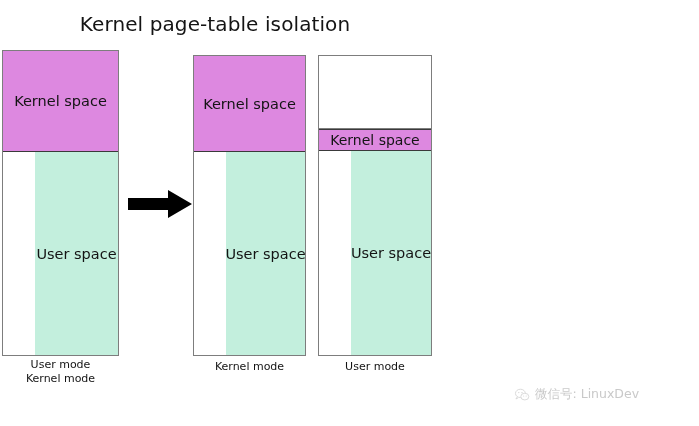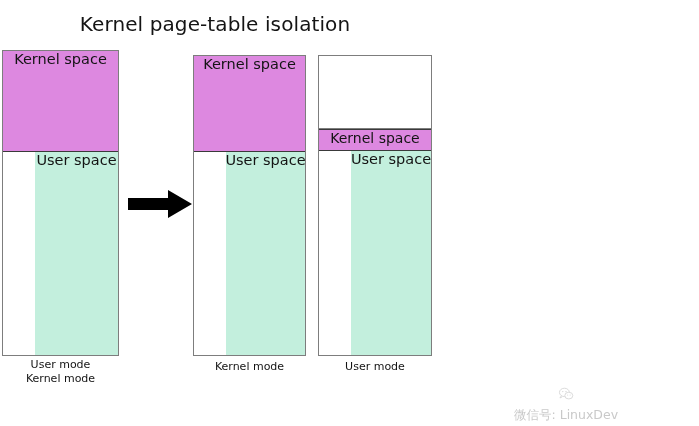--- a/index.html
+++ b/index.html
@@ -37,20 +37,21 @@
     box-sizing: border-box;
     border: 1.5px solid #7d7d7d;
     background: #ffffff;
   }
   .seg {
     position: absolute;
     left: 0;
     right: 0;
     box-sizing: border-box;
     display: flex;
+    align-items: center;
     justify-content: center;
     font-size: 14.5px;
     color: #141414;
     white-space: nowrap;
   }
   .seg.kernel {
     background: #dd88e0;
     border-bottom: 1.5px solid #3a3a3a;
   }
   .seg.user {
@@ -92,21 +93,20 @@
   .wm-row {
     position: absolute;
     left: 0;
     top: 0;
     display: flex;
     align-items: center;
     gap: 5px;
     color: #c9c9c9;
     font-size: 12.5px;
     white-space: nowrap;
-    flex-direction: column;
   }
   .wm-logo {
     width: 16px;
     height: 16px;
     flex: 0 0 auto;
   }
   .wm-sub {
     position: absolute;
     left: 36px;
     top: 13px;

